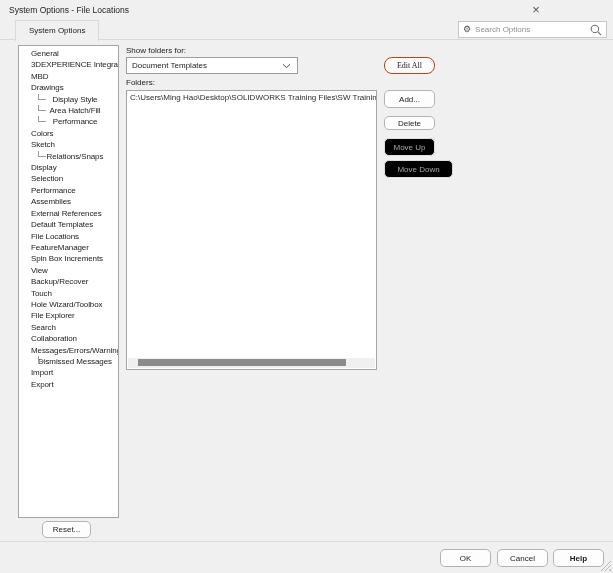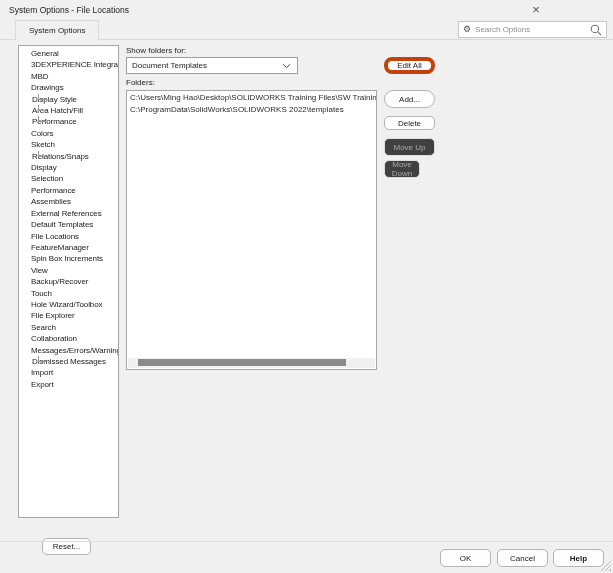--- a/index.html
+++ b/index.html
@@ -29,37 +29,37 @@
   .search-input { flex:1 1 auto; min-width:0; border:none; outline:none; background:transparent;
     font-family:"Liberation Sans",sans-serif; font-size:8px; color:#333; }
   .search-input::placeholder { color:#8f8f8f; }
   .mag { flex:0 0 auto; display:flex; }
 
   
   .tree { position:absolute; left:18px; top:45px; width:101px; height:473px; background:#ffffff;
     border:1px solid #a5a5a5; padding-top:2px; overflow:hidden; }
   .tree-item { font-size:8px; line-height:11.4px; padding-left:12px; white-space:nowrap; overflow:hidden;
     letter-spacing:-0.1px; cursor:default; }
-  .tree-item.sub { padding-left:13px; position:relative; }
+  .tree-item.sub { padding-left:13px; position:relative;text-align:center; }
   .tree-item.sub::before { content:""; position:absolute; left:19px; top:-2px; width:7px; height:7px;
     border-left:1px solid #9a9a9a; border-bottom:1px solid #9a9a9a; }
 
   
   .btn { position:absolute; background:#fdfdfd; border:1px solid #b3b3b3; border-radius:5px;
     font-family:"Liberation Sans",sans-serif; font-size:8px; color:#1b1b1b; text-align:center;
     display:flex; align-items:center; justify-content:center; padding:0; cursor:pointer; }
-  .btn.accent { border:4px solid #c2410c; border-radius:8px; }
-  .btn:disabled, .btn.disabled { background:#404040; border-color:#dedede; color:#a8a8a8; cursor:default; }
+  .btn.accent { border:1px solid #c2410c; border-radius:8px;font-family:Liberation Serif, serif; }
+  .btn:disabled, .btn.disabled { background:#000000; border-color:#dedede; color:#a8a8a8; cursor:default; }
 
   .btn-editall  { left:384px; top:57px;  width:51px; height:17px; }
-  .btn-add      { left:384px; top:90px;  width:51px; height:18px;border-radius:9px; }
+  .btn-add      { left:384px; top:90px;  width:51px; height:18px; }
   .btn-delete   { left:384px; top:116px; width:51px; height:14px; }
   .btn-moveup   { left:384px; top:138px; width:51px; height:18px; }
-  .btn-movedown { left:384px; top:160px; width:36px; height:18px; }
-  .btn-reset    { left:42px;  top:538px; width:49px; height:17px; }
+  .btn-movedown { left:384px; top:160px; width:69px; height:18px; }
+  .btn-reset    { left:42px;  top:521px; width:49px; height:17px; }
   .btn-ok       { left:440px; top:549px; width:51px; height:18px; }
   .btn-cancel   { left:497px; top:549px; width:51px; height:18px; }
   .btn-help     { left:553px; top:549px; width:51px; height:18px;font-weight:bold; }
 
   
   .lbl { position:absolute; font-size:8px; color:#1b1b1b; white-space:nowrap; }
   .lbl-show    { left:126px; top:46px; }
   .lbl-folders { left:126px; top:78px; }
 
   .dropdown { position:absolute; left:126px; top:57px; width:172px; height:17px; background:#ffffff;
@@ -147,21 +147,20 @@
     </svg>
   </span>
 </div>
 
 <button class="btn accent btn-editall">Edit All</button>
 
 <span class="lbl lbl-folders">Folders:</span>
 
 <div class="folders">
   <div class="folder-item">C:\Users\Ming Hao\Desktop\SOLIDWORKS Training Files\SW Training Tem</div>
-    <div class="folder-item">C:\ProgramData\SolidWorks\SOLIDWORKS 2022\templates</div>
     <div class="hscroll">
     <div class="hscroll-thumb"></div>
   </div>
 </div>
 
 <button class="btn btn-add">Add...</button>
 <button class="btn btn-delete">Delete</button>
 <button class="btn disabled btn-moveup" disabled="">Move Up</button>
 <button class="btn disabled btn-movedown" disabled="">Move Down</button>
 

